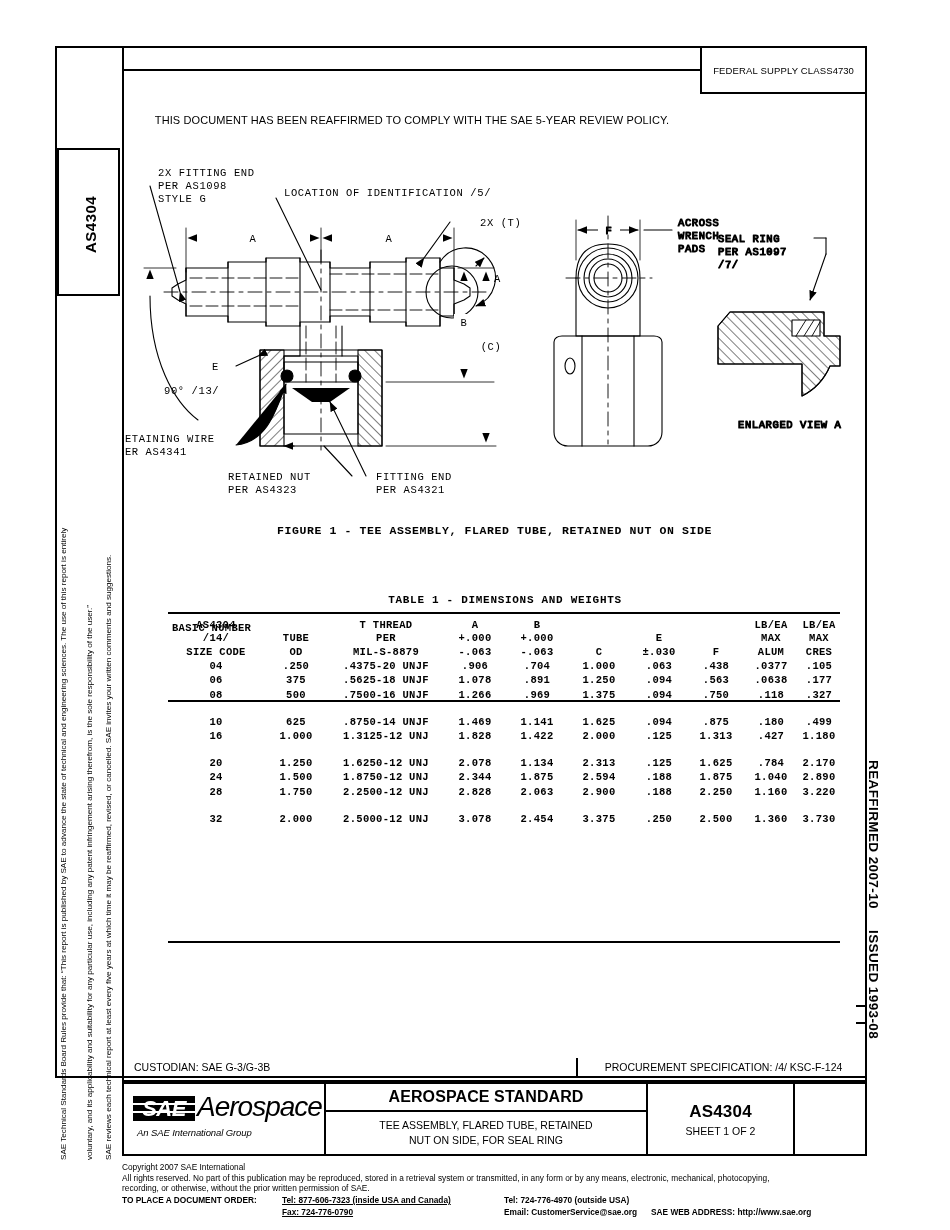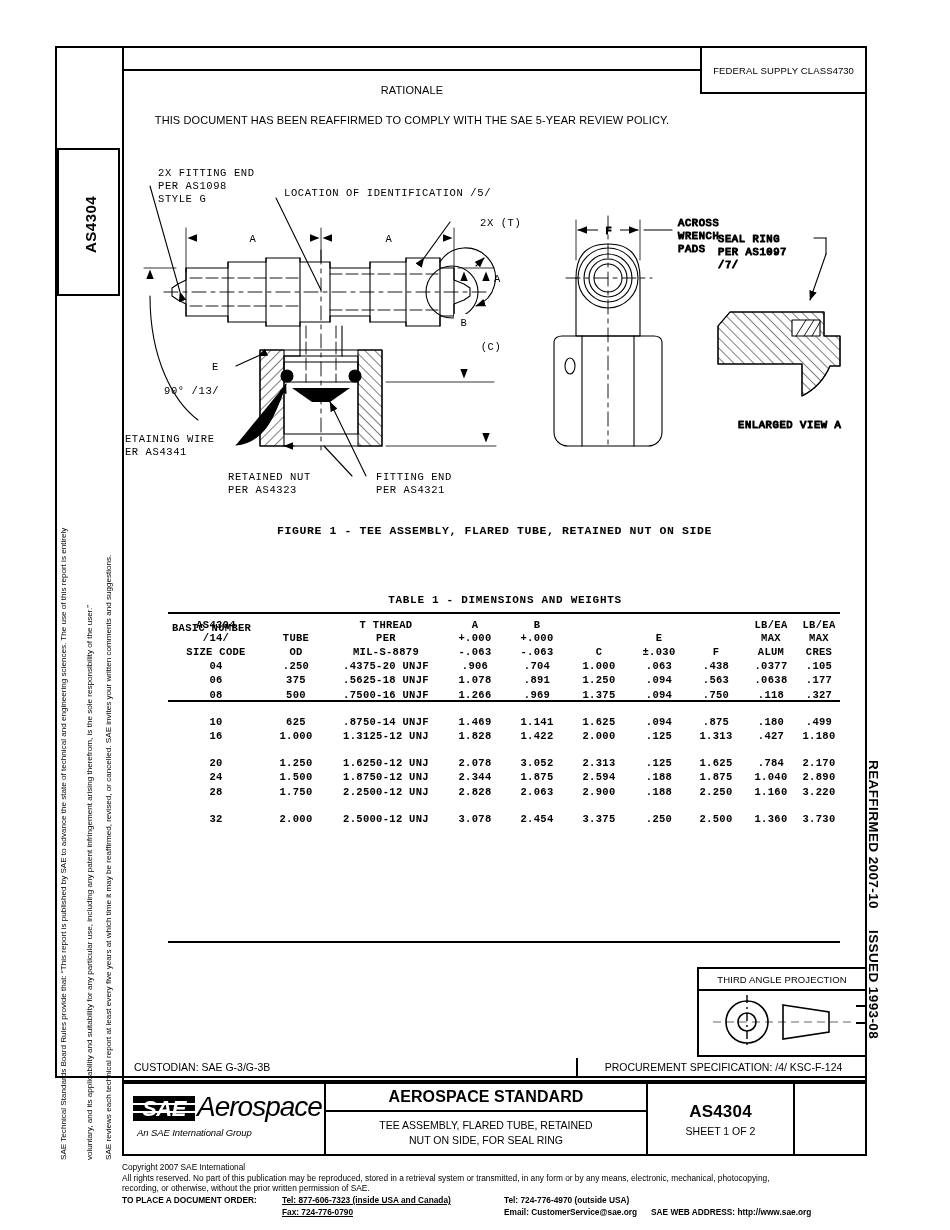--- a/index.html
+++ b/index.html
@@ -168,21 +168,20 @@
   <div class="rt-date" id="reaff-date">REAFFIRMED 2007-10</div>
   <div class="rt-date" id="issued-date">ISSUED 1993-08</div>
   <div class="bx" id="rt-rule-a"></div>
   <div class="bx" id="rt-rule-b"></div>
 
   <div class="bx" id="fsc-box">
     <div class="l1">FEDERAL SUPPLY CLASS</div>
     <div class="l2">4730</div>
   </div>
   <div class="bx" id="hdr-rule"></div>
-  <div class="abs" id="rationale-title">RATIONALE</div>
   <div class="abs" id="rationale-text">THIS DOCUMENT HAS BEEN REAFFIRMED TO COMPLY WITH THE SAE 5-YEAR REVIEW POLICY.</div>
 
   <div class="abs" id="drawing">
     <svg width="741" height="430" viewBox="0 0 741 430" xmlns="http://www.w3.org/2000/svg" fill="none" stroke="#000" stroke-width="1.1" stroke-linecap="round" stroke-linejoin="round">
       <defs>
         <marker id="ah" markerWidth="9" markerHeight="7" refX="8.5" refY="3.5" orient="auto">
           <polygon points="0,0 9,3.5 0,7" fill="#000" stroke="none"></polygon>
         </marker>
         <marker id="ahr" markerWidth="9" markerHeight="7" refX="0.5" refY="3.5" orient="auto">
           <polygon points="9,0 0,3.5 9,7" fill="#000" stroke="none"></polygon>
@@ -497,21 +496,21 @@
           <td class="c9">1.180</td>
         </tr>
         <tr class="gap">
           <td colspan="10"></td>
         </tr>
         <tr>
           <td class="c0">20</td>
           <td class="c1">1.250</td>
           <td class="c2">1.6250-12 UNJ</td>
           <td class="c3">2.078</td>
-          <td class="c4">3.052</td>
+          <td class="c4">1.134</td>
           <td class="c5">2.313</td>
           <td class="c6">.125</td>
           <td class="c7">1.625</td>
           <td class="c8">.784</td>
           <td class="c9">2.170</td>
         </tr>
         <tr>
           <td class="c0">24</td>
           <td class="c1">1.500</td>
           <td class="c2">1.8750-12 UNJ</td>
@@ -546,32 +545,20 @@
           <td class="c4">2.454</td>
           <td class="c5">3.375</td>
           <td class="c6">.250</td>
           <td class="c7">2.500</td>
           <td class="c8">1.360</td>
           <td class="c9">3.730</td>
         </tr>
       </tbody>
   </table>
 
-  <div class="bx" id="tap-box">
-    <div id="tap-title">THIRD ANGLE PROJECTION</div>
-    <div id="tap-sym">
-      <svg width="166" height="66" viewBox="0 0 166 66" fill="none" stroke="#000" stroke-width="1.6">
-        <line x1="14" y1="33" x2="152" y2="33" stroke="#9a9a9a" stroke-width="1.4" stroke-dasharray="8 5"></line>
-        <line x1="48" y1="6" x2="48" y2="60" stroke="#000" stroke-width="1.4" stroke-dasharray="8 4 2 4"></line>
-        <circle cx="48" cy="33" r="21"></circle>
-        <circle cx="48" cy="33" r="9"></circle>
-        <path d="M84,16 L130,23 L130,43 L84,50 Z"></path>
-      </svg>
-    </div>
-  </div>
 
   <div class="bx" id="cust-bar">
     <div id="cust-split"></div>
     <div id="cust-text">CUSTODIAN:  SAE G-3/G-3B</div>
     <div id="proc-text">PROCUREMENT SPECIFICATION:  /4/ KSC-F-124</div>
   </div>
 
   <div class="bx" id="title-block">
 
     <div id="tb-logo">

